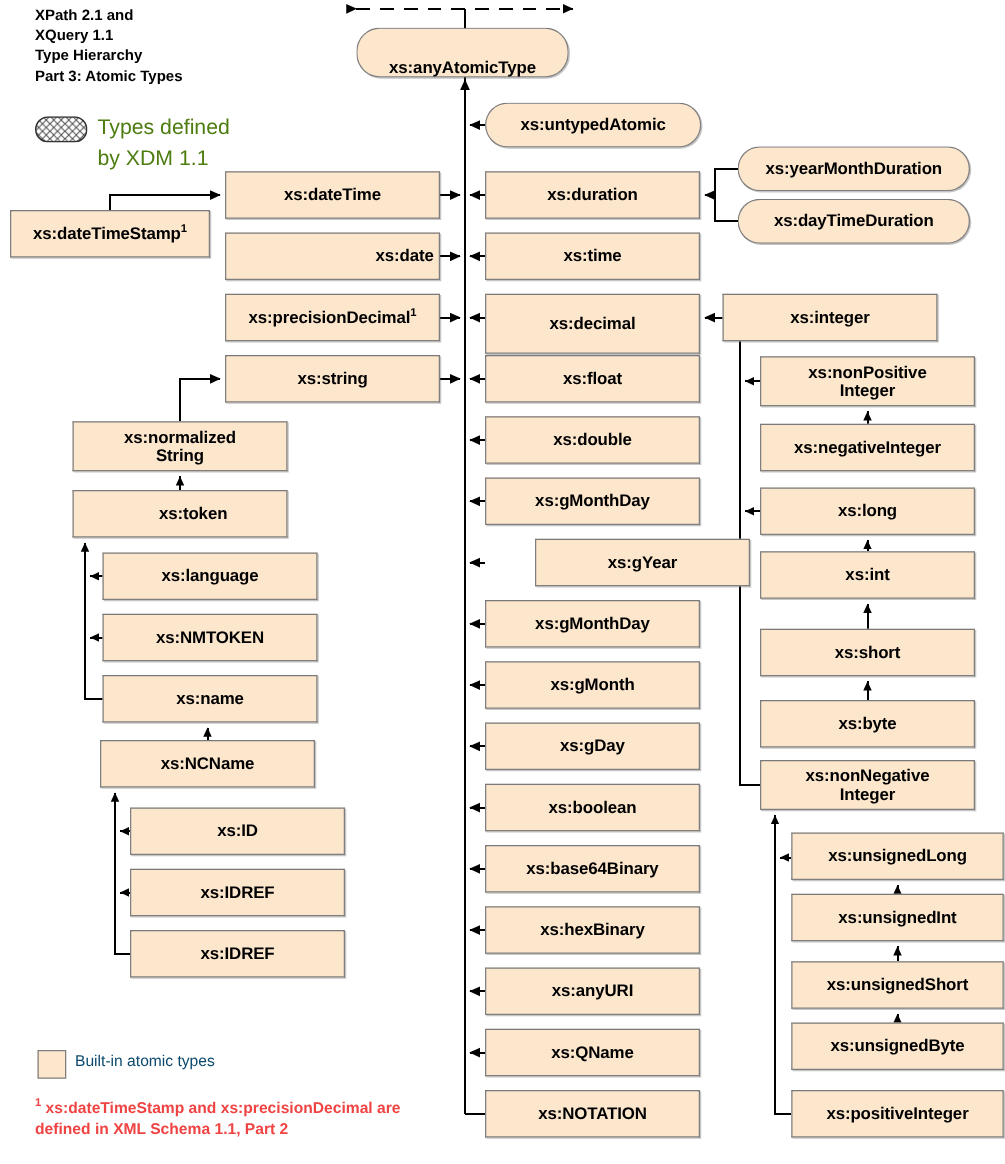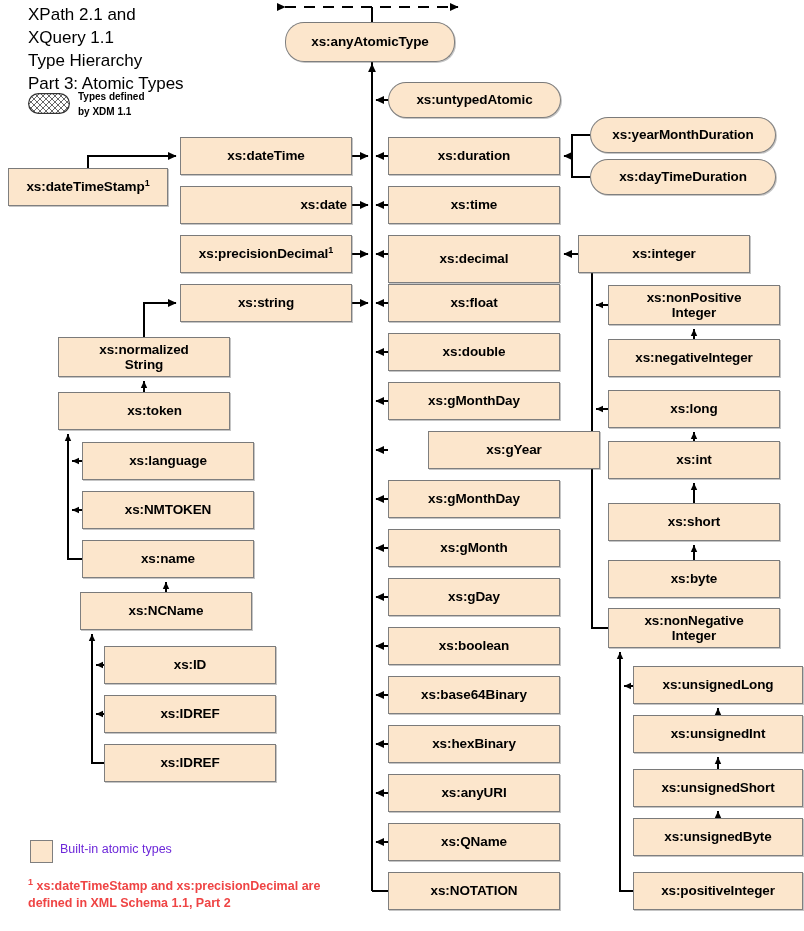--- a/index.html
+++ b/index.html
@@ -33,41 +33,41 @@
   .node.rounded{
     border-radius:19px;
     box-shadow:1px 1px 0 rgba(90,90,90,0.35);
   }
   .node .lbl{display:block;padding:0 4px;}
   .node sup{font-size:9px;font-weight:bold;vertical-align:super;line-height:0;}
 
   
   #title{
     position:absolute;left:28px;top:4px;width:260px;
-    font-weight:normal;font-size:17px;line-height:1.35;color:#000;
+    font-weight:bold;font-size:12px;line-height:1.35;color:#000;
   }
   #title div{white-space:nowrap;}
 
   
   #xdm-legend{position:absolute;left:28px;top:90px;width:200px;height:40px;}
   #xdm-swatch{position:absolute;left:0;top:3px;width:42px;height:21px;}
   #xdm-text{
     position:absolute;left:50px;top:0px;width:150px;
-    font-size:10px;line-height:1.45;color:#000000;font-weight:bold;
+    font-size:17px;line-height:1.45;color:#4d7c0f;font-weight:normal;
   }
 
   
   #builtin-legend{position:absolute;left:30px;top:840px;width:330px;height:24px;}
   #builtin-swatch{
     position:absolute;left:0;top:0;width:21px;height:21px;
     background:#fce6cc;border:1px solid #7f7f7f;
   }
   #builtin-text{
     position:absolute;left:30px;top:2px;
-    font-size:12.5px;color:#6d28d9;font-weight:normal;white-space:nowrap;
+    font-size:12.5px;color:#0c4a6e;font-weight:normal;white-space:nowrap;
   }
   #footnote{
     position:absolute;left:28px;top:878px;width:350px;
     font-size:12.5px;line-height:1.35;color:#ef4444;font-weight:bold;
   }
   #footnote sup{font-size:9px;vertical-align:super;line-height:0;}
 </style>
 </head>
 <body>
 
@@ -190,21 +190,21 @@
     <div id="builtin-swatch"></div>
     <div id="builtin-text">Built-in atomic types</div>
   </div>
 
   <div id="footnote">
     <span><sup>1</sup><span> xs:dateTimeStamp and xs:precisionDecimal are</span></span>
     <div>defined in XML Schema 1.1, Part 2</div>
   </div>
 
   <div id="nodes">
-      <div class="node rounded" style="left: 285px; top: 22px; width: 170px; height: 40px;">
+      <div class="node rounded" style="left: 285px; top: 22px; width: 170px; height: 40px; align-items: flex-end;">
         <span class="lbl">xs:anyAtomicType</span>
       </div>
       <div class="node rounded" style="left: 388px; top: 82px; width: 173px; height: 36px; justify-content: center;">
         <span class="lbl">xs:untypedAtomic</span>
       </div>
       <div class="node" style="left: 8px; top: 168px; width: 160px; height: 38px;">
         <span class="lbl">xs:dateTimeStamp<sup>1</sup></span>
       </div>
       <div class="node" style="left: 180px; top: 137px; width: 172px; height: 38px;">
         <span class="lbl">xs:dateTime</span>

